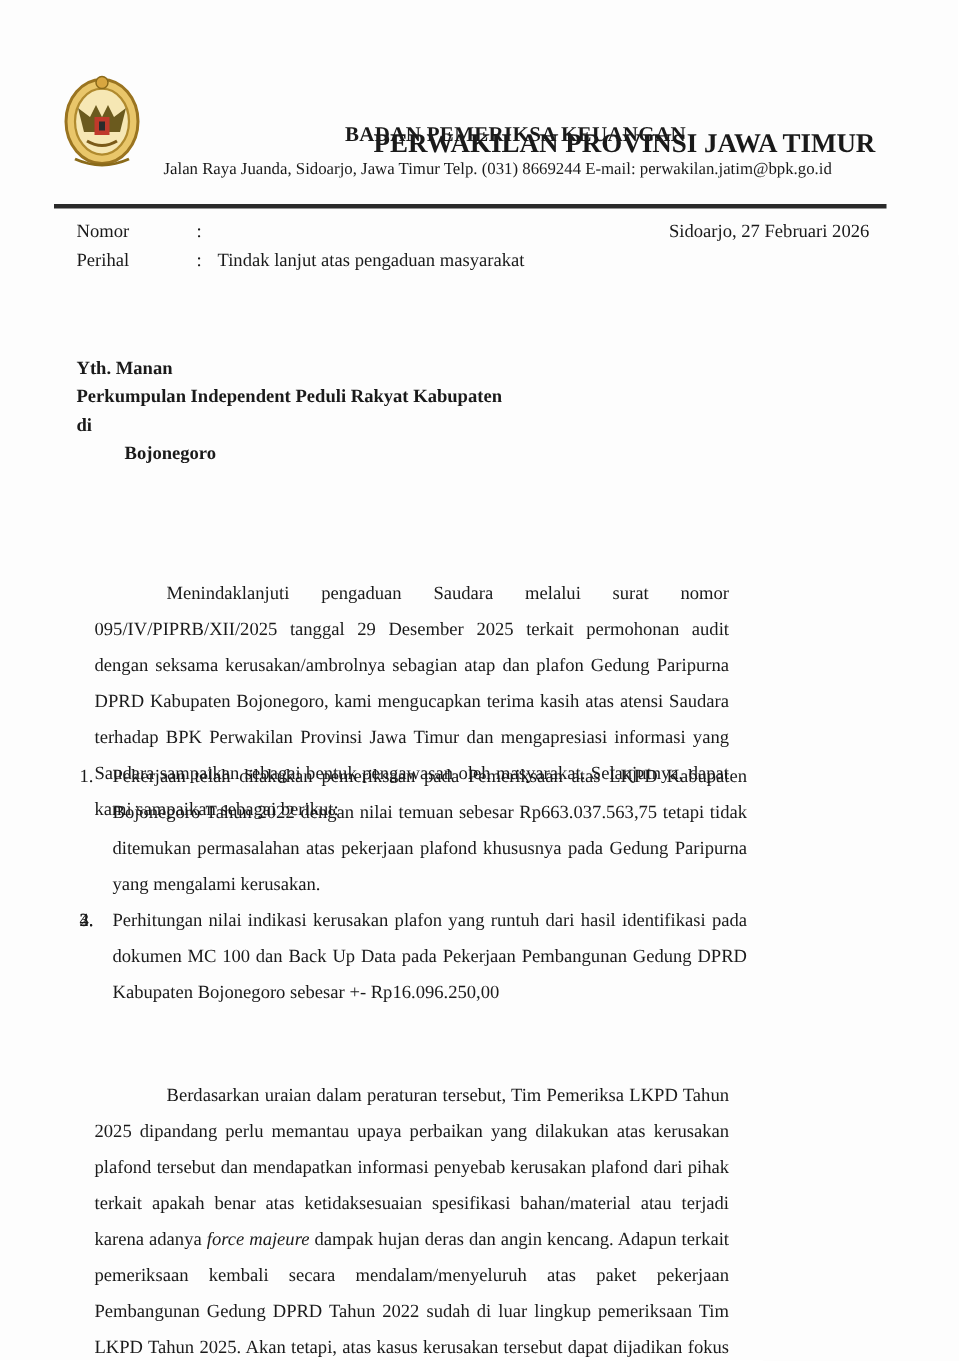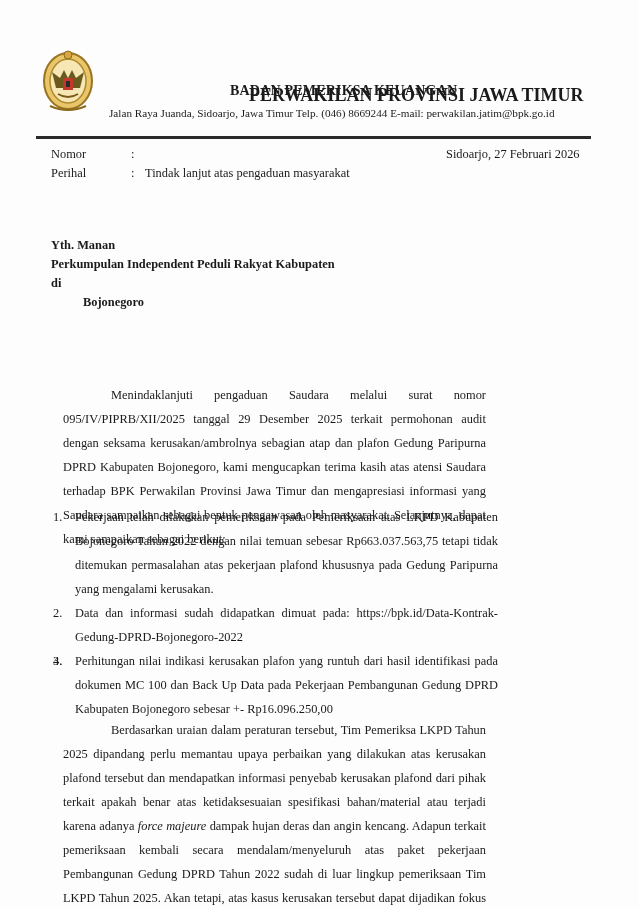--- a/index.html
+++ b/index.html
@@ -37,21 +37,21 @@
     <path d="M12 24 L20 30 L24 22 L28 30 L32 22 L36 30 L44 24 L40 40 L16 40 Z" fill="#6b5a1e"></path>
     <rect x="23" y="30" width="10" height="12" fill="#c0392b"></rect>
     <rect x="26" y="33" width="4" height="6" fill="#2b2b2b"></rect>
     <path d="M18 46 Q28 52 38 46" stroke="#7a5a18" stroke-width="2" fill="none"></path>
     <circle cx="28" cy="7" r="4" fill="#d8a640" stroke="#8a6a1a" stroke-width="1"></circle>
     <path d="M10 58 Q28 66 46 58" stroke="#8a6a1a" stroke-width="2" fill="none"></path>
   </svg>
 
   <div class="kop1">BADAN PEMERIKSA KEUANGAN</div>
   <div class="kop2">PERWAKILAN PROVINSI JAWA TIMUR</div>
-  <div class="kop3">Jalan Raya Juanda, Sidoarjo, Jawa Timur Telp. (046) 8669244  E-mail: perwakilan.jatim@bpk.go.id</div>
+  <div class="kop3">Jalan Raya Juanda, Sidoarjo, Jawa Timur Telp. (031) 8669244  E-mail: perwakilan.jatim@bpk.go.id</div>
   <div class="rule"></div>
 
   <div class="meta lbl" style="top:147px">Nomor</div>
   <div class="meta colon" style="top:147px">:</div>
   <div class="meta date" style="top:147px">Sidoarjo, 27 Februari 2026</div>
 
   <div class="meta lbl" style="top:166px">Perihal</div>
   <div class="meta colon" style="top:166px">:</div>
   <div class="meta val" style="top:166px">Tindak lanjut atas pengaduan masyarakat</div>
 
@@ -59,21 +59,21 @@
   <div class="recip" style="top:257px">Perkumpulan Independent Peduli Rakyat Kabupaten</div>
   <div class="recip" style="top:276px">di</div>
   <div class="recip" style="top:295px; left:83px">Bojonegoro</div>
 
   <div class="para" style="top:371px">
     <p>Menindaklanjuti pengaduan Saudara melalui surat nomor 095/IV/PIPRB/XII/2025 tanggal 29 Desember 2025 terkait permohonan audit dengan seksama kerusakan/ambrolnya sebagian atap dan plafon Gedung Paripurna DPRD Kabupaten Bojonegoro, kami mengucapkan terima kasih atas atensi Saudara terhadap BPK Perwakilan Provinsi Jawa Timur dan mengapresiasi informasi yang Saudara sampaikan sebagai bentuk pengawasan oleh masyarakat. Selanjutnya, dapat kami sampaikan sebagai berikut:</p>
   </div>
 
   <ol class="list" style="top:505px">
     <li><span class="num">1.</span><span>Pekerjaan telah dilakukan pemeriksaan pada Pemeriksaan atas LKPD Kabupaten Bojonegoro Tahun 2022 dengan nilai temuan sebesar Rp663.037.563,75 tetapi tidak ditemukan permasalahan atas pekerjaan plafond khususnya pada Gedung Paripurna yang mengalami kerusakan.</span></li>
-    <li><span class="num">2.</span><span>Data dan informasi sudah didapatkan dimuat pada: https://bpk.id/Data-Kontrak-Gedung-DPRD-Bojonegoro-2022</span></li>
+    <li><span class="num">2.</span></li>
     <li><span class="num">3.</span></li>
     <li><span class="num">4.</span><span>Perhitungan nilai indikasi kerusakan plafon yang runtuh dari hasil identifikasi pada dokumen MC 100 dan Back Up Data pada Pekerjaan Pembangunan Gedung DPRD Kabupaten Bojonegoro sebesar +- Rp16.096.250,00</span></li>
   </ol>
 
   <div class="para para2">
     <p><span>Berdasarkan uraian dalam peraturan tersebut, Tim Pemeriksa LKPD Tahun 2025 dipandang perlu memantau upaya perbaikan yang dilakukan atas kerusakan plafond tersebut dan mendapatkan informasi penyebab kerusakan plafond dari pihak terkait apakah benar atas ketidaksesuaian spesifikasi bahan/material atau terjadi karena adanya </span><em>force majeure</em><span> dampak hujan deras dan angin kencang. Adapun terkait pemeriksaan kembali secara mendalam/menyeluruh atas paket pekerjaan Pembangunan Gedung DPRD Tahun 2022 sudah di luar lingkup pemeriksaan Tim LKPD Tahun 2025. Akan tetapi, atas kasus kerusakan tersebut dapat dijadikan fokus dalam pemeriksaan fisik atas paket pekerjaan sejenis pada pekerjaan konstruksi yang menjadi uji petik pemeriksaan selanjutnya khususnya terkait kesesuaian spesifikasi pekerjaan atap dan plafond.</span></p>
   </div>
 
 </div>
 

